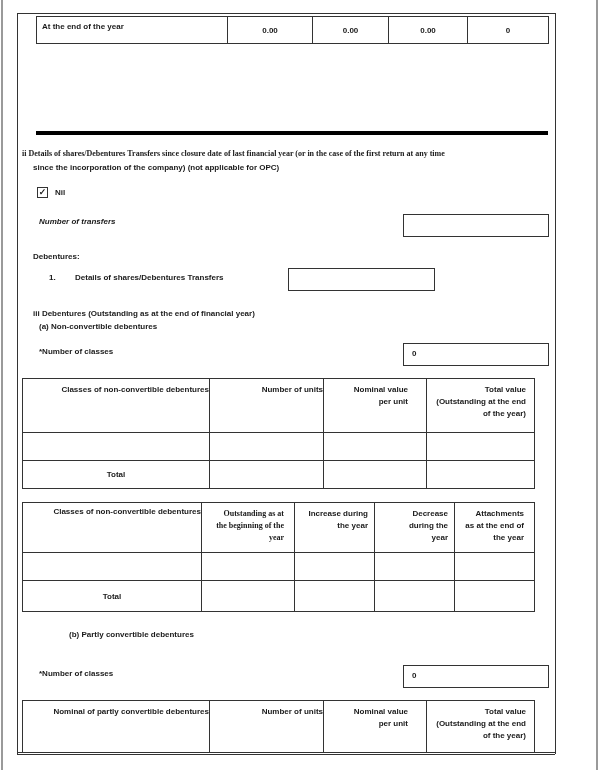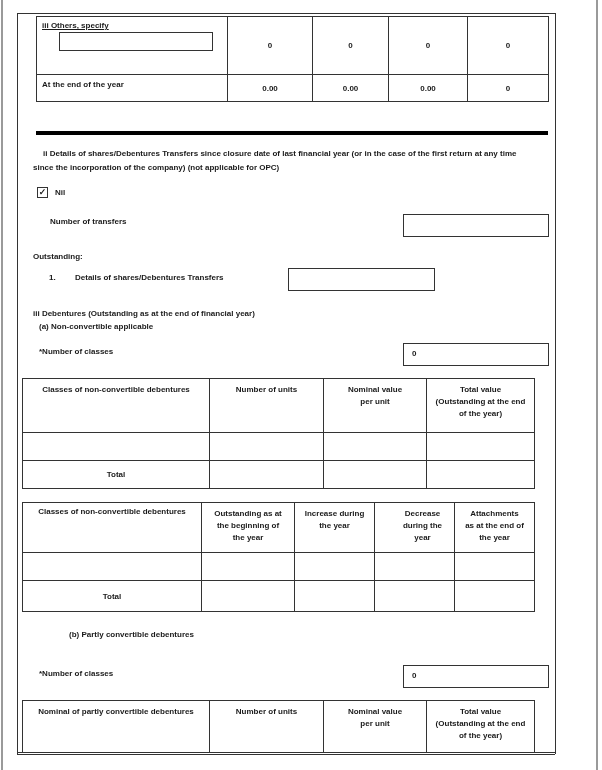--- a/index.html
+++ b/index.html
@@ -7,21 +7,21 @@
          font-family:"Liberation Sans", sans-serif; font-size:8px; font-weight:bold; color:#1a1a1a; }
   .abs { position:absolute; }
   .edge-l { left:1px; top:0; width:2px; height:770px; background:#9a9a9a; }
   .edge-r { left:596px; top:0; width:2px; height:770px; background:#9a9a9a; }
   .frame { left:17px; top:13px; width:537px; height:740px; border:1px solid #333; border-bottom:none; }
   .frame-bottom { left:17px; top:752px; width:538px; height:3px; border-top:1px solid #333; border-bottom:1px solid #333; box-sizing:border-box; }
   table.grid { position:absolute; border-collapse:collapse; table-layout:fixed; }
   table.grid td { border:1px solid #333; padding:0; vertical-align:top; font-size:8px; }
   .c { text-align:center; }
   .m { vertical-align:middle !important; }
-  .hdr { text-align:center; padding-top:5px !important; line-height:12px;margin-top:46px; }
+  .hdr { text-align:right; padding-top:5px !important; line-height:12px;margin-top:46px; }
   .inbox { position:absolute; border:1px solid #333; background:#fff; box-sizing:border-box; }
   .inbox span { position:absolute; left:8px; top:5px; font-size:8px; }
   .thickbar { left:36px; top:131px; width:512px; height:4px; background:#000; }
   .chk { left:37px; top:187px; width:11px; height:11px; border:1px solid #333; box-sizing:border-box; font-size:9px; line-height:9px; text-align:center; }
   .txt { position:absolute; white-space:nowrap; }
   .others-input { position:absolute; left:60px; top:62px; width:154px; height:19px; border:1px solid #333; box-sizing:border-box; background:#fff; }
 </style>
 </head>
 <body>
 
@@ -32,63 +32,53 @@
 
 <table class="grid" style="left:36px; top:16px; width:512px;">
   <colgroup>
       <col style="width:191px">
       <col style="width:85px">
       <col style="width:76px">
       <col style="width:79px">
       <col style="width:81px">
     </colgroup>
   <tbody>
-  <tr style="height:58px">
-    <td style="position:relative; padding-left:5px; padding-top:4px;">
-      <span style="text-decoration:underline;">iii Others, specify</span>
-      <div class="others-input" style="left:22px; top:15px; width:154px; height:19px;"></div>
-    </td>
-    <td class="c m">0</td>
-    <td class="c m">0</td>
-    <td class="c m">0</td>
-    <td class="c m">0</td>
-  </tr>
   <tr style="height:27px">
     <td style="padding-left:5px; padding-top:5px;">At the end of the year</td>
     <td class="c m">0.00</td>
     <td class="c m">0.00</td>
     <td class="c m">0.00</td>
     <td class="c m">0</td>
   </tr>
 </tbody>
   </table>
 <div class="abs thickbar"></div>
 
-<div class="txt" style="left:43px; top:149px;">ii Details of shares/Debentures Transfers since closure date of last financial year (or in the case of the first return at any time</div>
+<div class="txt" style="left:22px; top:149px;font-family:Liberation Serif, serif;">ii Details of shares/Debentures Transfers since closure date of last financial year (or in the case of the first return at any time</div>
 <div class="txt" style="left:33px; top:163px;">since the incorporation of the company) (not applicable for OPC)</div>
 
 <div class="abs chk">
   <span>✓</span>
 </div>
 <div class="txt" style="left:55px; top:188px;">Nil</div>
 
-<div class="txt" style="left:50px; top:217px;">Number of transfers</div>
+<div class="txt" style="left:39px; top:217px;font-style:italic;">Number of transfers</div>
 <div class="inbox" style="left:403px; top:214px; width:146px; height:23px;">
   <span></span>
 </div>
 
-<div class="txt" style="left:33px; top:252px;">Outstanding:</div>
+<div class="txt" style="left:33px; top:252px;">Debentures:</div>
 <div class="txt" style="left:49px; top:273px;">1.</div>
 <div class="txt" style="left:75px; top:273px;">Details of shares/Debentures Transfers</div>
 <div class="inbox" style="left:288px; top:268px; width:147px; height:23px;">
   <span></span>
 </div>
 
 <div class="txt" style="left:33px; top:309px;">iii Debentures (Outstanding as at the end of financial year)</div>
-<div class="txt" style="left:39px; top:322px;">(a) Non-convertible applicable</div>
+<div class="txt" style="left:39px; top:322px;">(a) Non-convertible debentures</div>
 <div class="txt" style="left:39px; top:347px;">*Number of classes</div>
 <div class="inbox" style="left:403px; top:343px; width:146px; height:23px;">
   <span>0</span>
 </div>
 
 <table class="grid" style="left:22px; top:378px; width:512px;">
   <colgroup>
       <col style="width:187px">
       <col style="width:114px">
       <col style="width:103px">
@@ -120,21 +110,21 @@
   <colgroup>
       <col style="width:179px">
       <col style="width:93px">
       <col style="width:80px">
       <col style="width:80px">
       <col style="width:80px">
     </colgroup>
   <tbody>
       <tr style="height:50px">
     <td class="hdr" style="padding-top:3px !important;">Classes of non-convertible debentures</td>
-    <td class="hdr" style="padding-left:10px;padding-right:10px;">Outstanding as at the beginning of the year</td>
+    <td class="hdr" style="padding-left:10px;padding-right:10px;font-family:Liberation Serif, serif;">Outstanding as at the beginning of the year</td>
     <td class="hdr" style="padding-left:6px;padding-right:6px;">Increase during the year</td>
     <td class="hdr" style="padding-left:22px;padding-right:6px;">Decrease during the year</td>
     <td class="hdr" style="padding-left:10px;padding-right:10px;">Attachments as at the end of the year</td>
   </tr>
   <tr style="height:28px">
     <td></td>
         <td></td>
         <td></td>
         <td></td>
         <td></td>

